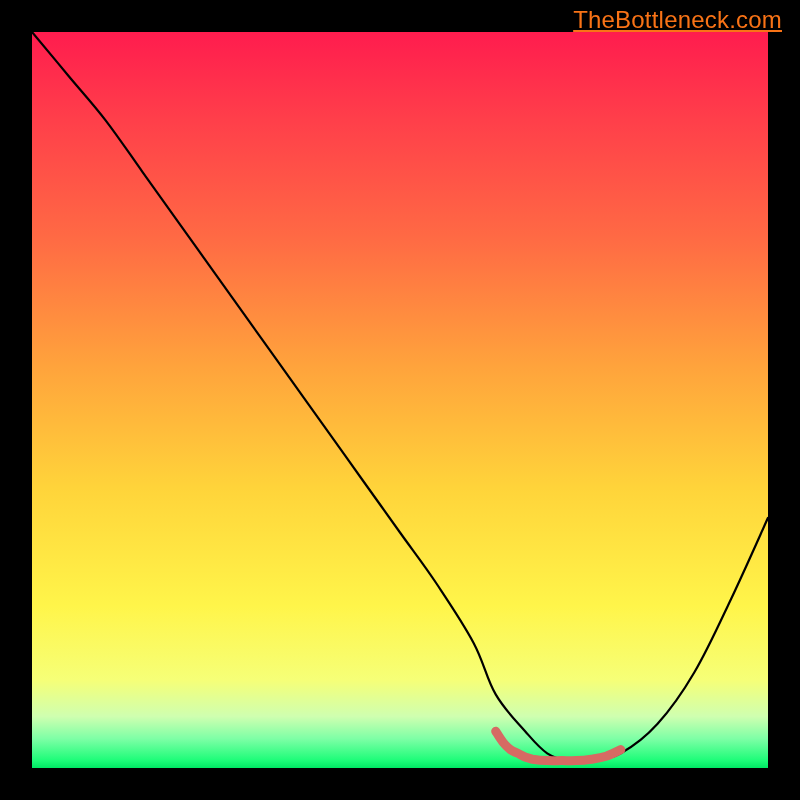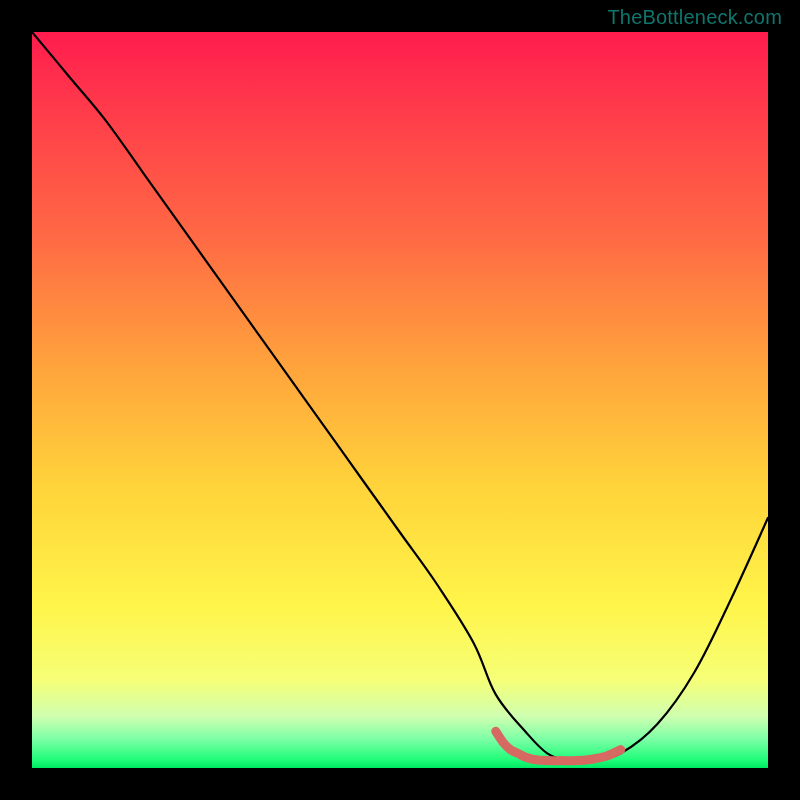--- a/index.html
+++ b/index.html
@@ -36,25 +36,26 @@
       #cfffb0 93%,
       #7effa6 96%,
       #1cfc78 99%,
       #00e864 100%
     );
   }
   .watermark {
     position: absolute;
     top: 6px;
     right: 18px;
-    color: #0f766e;
-    font-size: 20px;
+    color: #f97316;
+    font-size: 24px;
     font-weight: 500;
     letter-spacing: 0.2px;
     user-select: none;
+    text-decoration: underline;
   }
   svg.curve {
     position: absolute;
     top: 0;
     left: 0;
     width: 736px;
     height: 736px;
   }
 </style>
 </head>

